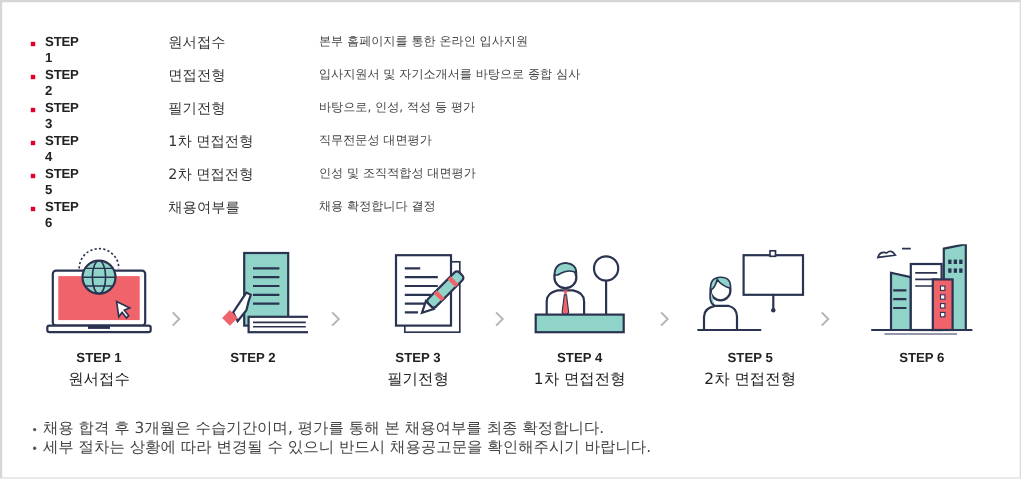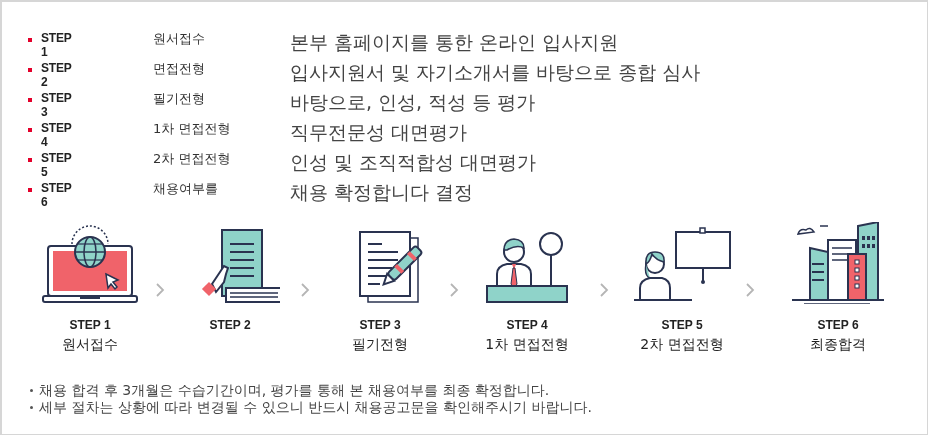--- a/index.html
+++ b/index.html
@@ -4,21 +4,21 @@
 <style>
   * { margin: 0; padding: 0; box-sizing: border-box; }
   html, body { width: 928px; height: 435px; background: #fff; overflow: hidden; }
   body { font-family: "DejaVu Sans", "Liberation Sans", sans-serif; color: #222; }
   .frame { position: absolute; left: 0; top: 0; width: 928px; height: 435px; border: 1px solid #d6d6d6; border-left-width: 2px; border-top-width: 2px; }
   .list { position: absolute; left: 28px; top: 28px; }
   .row { position: relative; height: 30px; }
   .row .bullet { position: absolute; left: 0; top: 10px; width: 4px; height: 4px; background: #e4002b; }
   .row .step { position: absolute; left: 13px; top: 3px; font-size: 12px; font-weight: bold; font-family: "Liberation Sans", sans-serif; letter-spacing: -0.2px; }
   .row .name { position: absolute; left: 125px; top: 2px; font-size: 13px; color: #333; white-space: nowrap; }
-  .row .desc { position: absolute; left: 262px; top: 2px; font-size: 19px; color: #444; white-space: nowrap; }
+  .row .desc { position: absolute; left: 262px; top: 2px; font-size: 11px; color: #444; white-space: nowrap; }
   .flow { position: absolute; left: 20px; top: 222px; width: 890px; height: 140px; }
   .item { position: absolute; top: 0; width: 140px; height: 140px; text-align: center; }
   .item .icon { position: absolute; left: 0; top: 0; width: 140px; height: 82px; }
   .item .icon svg { display: block; margin: 0 auto; }
   .item .slabel { position: absolute; left: 0; width: 140px; top: 96px; font-size: 12px; font-weight: bold; font-family: "Liberation Sans", sans-serif; }
   .item .sname { position: absolute; left: 0; width: 140px; top: 114px; font-size: 14px; color: #222; white-space: nowrap; }
   .arrow { position: absolute; top: 60px; width: 12px; height: 16px; color: #b5b5b5; }
   .notes { position: absolute; left: 30px; top: 382px; font-size: 14px; color: #444; line-height: 17px; }
   .note { position: relative; padding-left: 9px; white-space: nowrap; }
   .note::before { content: ""; position: absolute; left: 0; top: 7px; width: 3px; height: 3px; border-radius: 50%; background: #555; }
@@ -213,20 +213,19 @@
         <rect x="60" y="32" width="18" height="46" fill="#f0636a" stroke="#2a3350" stroke-width="2"></rect>
         <rect x="67" y="38" width="4" height="4" fill="#fff" stroke="#2a3350" stroke-width="1"></rect>
         <rect x="67" y="46" width="4" height="4" fill="#fff" stroke="#2a3350" stroke-width="1"></rect>
         <rect x="67" y="54" width="4" height="4" fill="#fff" stroke="#2a3350" stroke-width="1"></rect>
         <rect x="67" y="62" width="4" height="4" fill="#fff" stroke="#2a3350" stroke-width="1"></rect>
         <line x1="4" y1="78" x2="96" y2="78" stroke="#2a3350" stroke-width="2"></line>
         <line x1="16" y1="82" x2="82" y2="82" stroke="#2a3350" stroke-width="1.5"></line>
       </svg>
     </div>
     <div class="slabel">STEP 6</div>
-    <div class="sname">최종합격</div>
   </div>
 </div>
 
 <div class="notes">
   <div class="note">채용 합격 후 3개월은 수습기간이며, 평가를 통해 본 채용여부를 최종 확정합니다.</div>
   <div class="note">세부 절차는 상황에 따라 변경될 수 있으니 반드시 채용공고문을 확인해주시기 바랍니다.</div>
 </div>
 
 </body></html>

